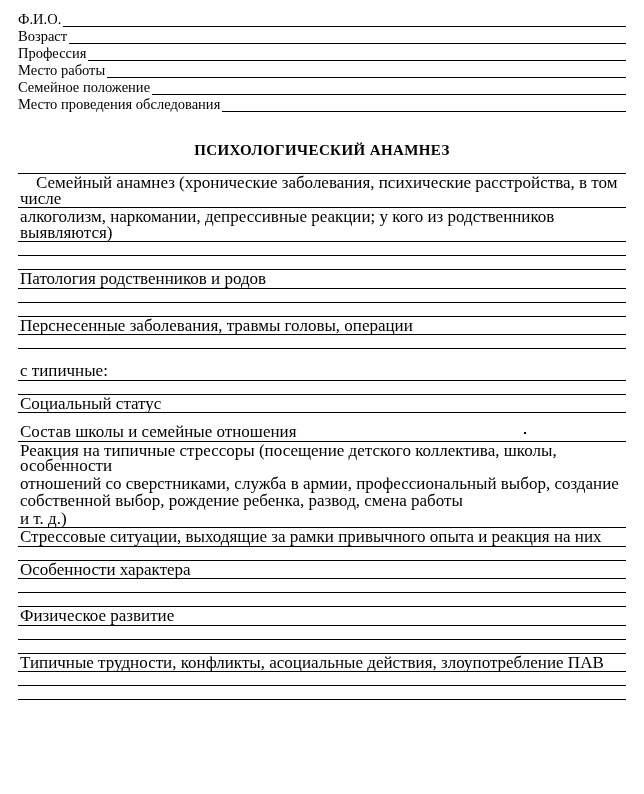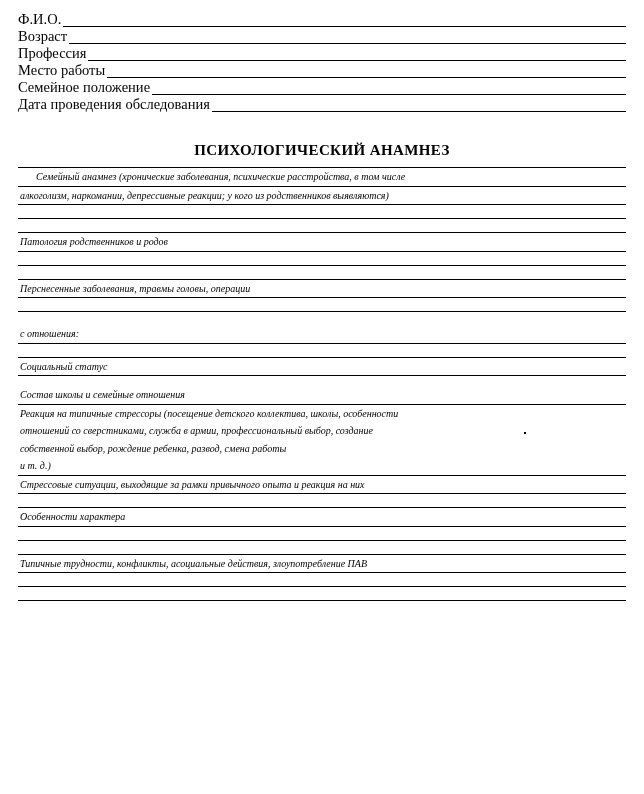--- a/index.html
+++ b/index.html
@@ -44,40 +44,39 @@
     height: 13px;
   }
 
   
   .doc-title {
     text-align: center;
     font-size: 15px;
     font-weight: bold;
     letter-spacing: 0.4px;
     margin-top: 30px;
-    margin-bottom: 0;
+    margin-bottom: 6px;
   }
 
   
   .rule {
     border-top: 1.6px solid #000;
     width: 100%;
   }
   .thin-rule {
     border-top: 1.3px solid #000;
     width: 100%;
   }
   .sec {
     width: 100%;
   }
   .sec-text {
-    font-size: 10px;
+    font-size: 17px;
     line-height: 15.5px;
     padding: 1px 2px 1px 2px;
-    font-style: italic;
   }
   .sec-text.indent {
     text-indent: 16px;
   }
   .blank {
     height: 13px;
   }
   .blank.short {
     height: 10px;
   }
@@ -117,21 +116,21 @@
       <span class="field-label">Место работы</span>
       <span class="field-line"></span>
     </div>
 
     <div class="field-row">
       <span class="field-label">Семейное положение</span>
       <span class="field-line"></span>
     </div>
 
     <div class="field-row">
-      <span class="field-label">Дата проведения обследования</span>
+      <span class="field-label">Место проведения обследования</span>
       <span class="field-line"></span>
     </div>
 
 
   </div>
 
   <div class="doc-title">ПСИХОЛОГИЧЕСКИЙ АНАМНЕЗ</div>
 
   <div class="spacer-gap"></div>
 
@@ -159,21 +158,21 @@
     <div class="rule"></div>
     <div class="sec-text">Перснесенные заболевания, травмы головы, операции</div>
     <div class="thin-rule"></div>
     <div class="blank"></div>
     <div class="thin-rule"></div>
     <div class="blank"></div>
   </div>
 
 
   <div class="sec">
-    <div class="sec-text">с отношения:</div>
+    <div class="sec-text">с типичные:</div>
     <div class="thin-rule"></div>
     <div class="blank"></div>
   </div>
 
   <div class="sec">
     <div class="rule"></div>
     <div class="sec-text">Социальный статус</div>
     <div class="thin-rule"></div>
     <div class="blank short"></div>
   </div>
@@ -199,20 +198,28 @@
 
   <div class="sec">
     <div class="rule"></div>
     <div class="sec-text">Особенности характера</div>
     <div class="thin-rule"></div>
     <div class="blank"></div>
     <div class="thin-rule"></div>
     <div class="blank"></div>
   </div>
 
+  <div class="sec">
+    <div class="rule"></div>
+    <div class="sec-text">Физическое развитие</div>
+    <div class="thin-rule"></div>
+    <div class="blank"></div>
+    <div class="thin-rule"></div>
+    <div class="blank"></div>
+  </div>
 
   <div class="sec">
     <div class="rule"></div>
     <div class="sec-text">Типичные трудности, конфликты, асоциальные действия, злоупотребление ПАВ</div>
     <div class="thin-rule"></div>
     <div class="blank"></div>
     <div class="thin-rule"></div>
     <div class="blank"></div>
     <div class="rule"></div>
   </div>

